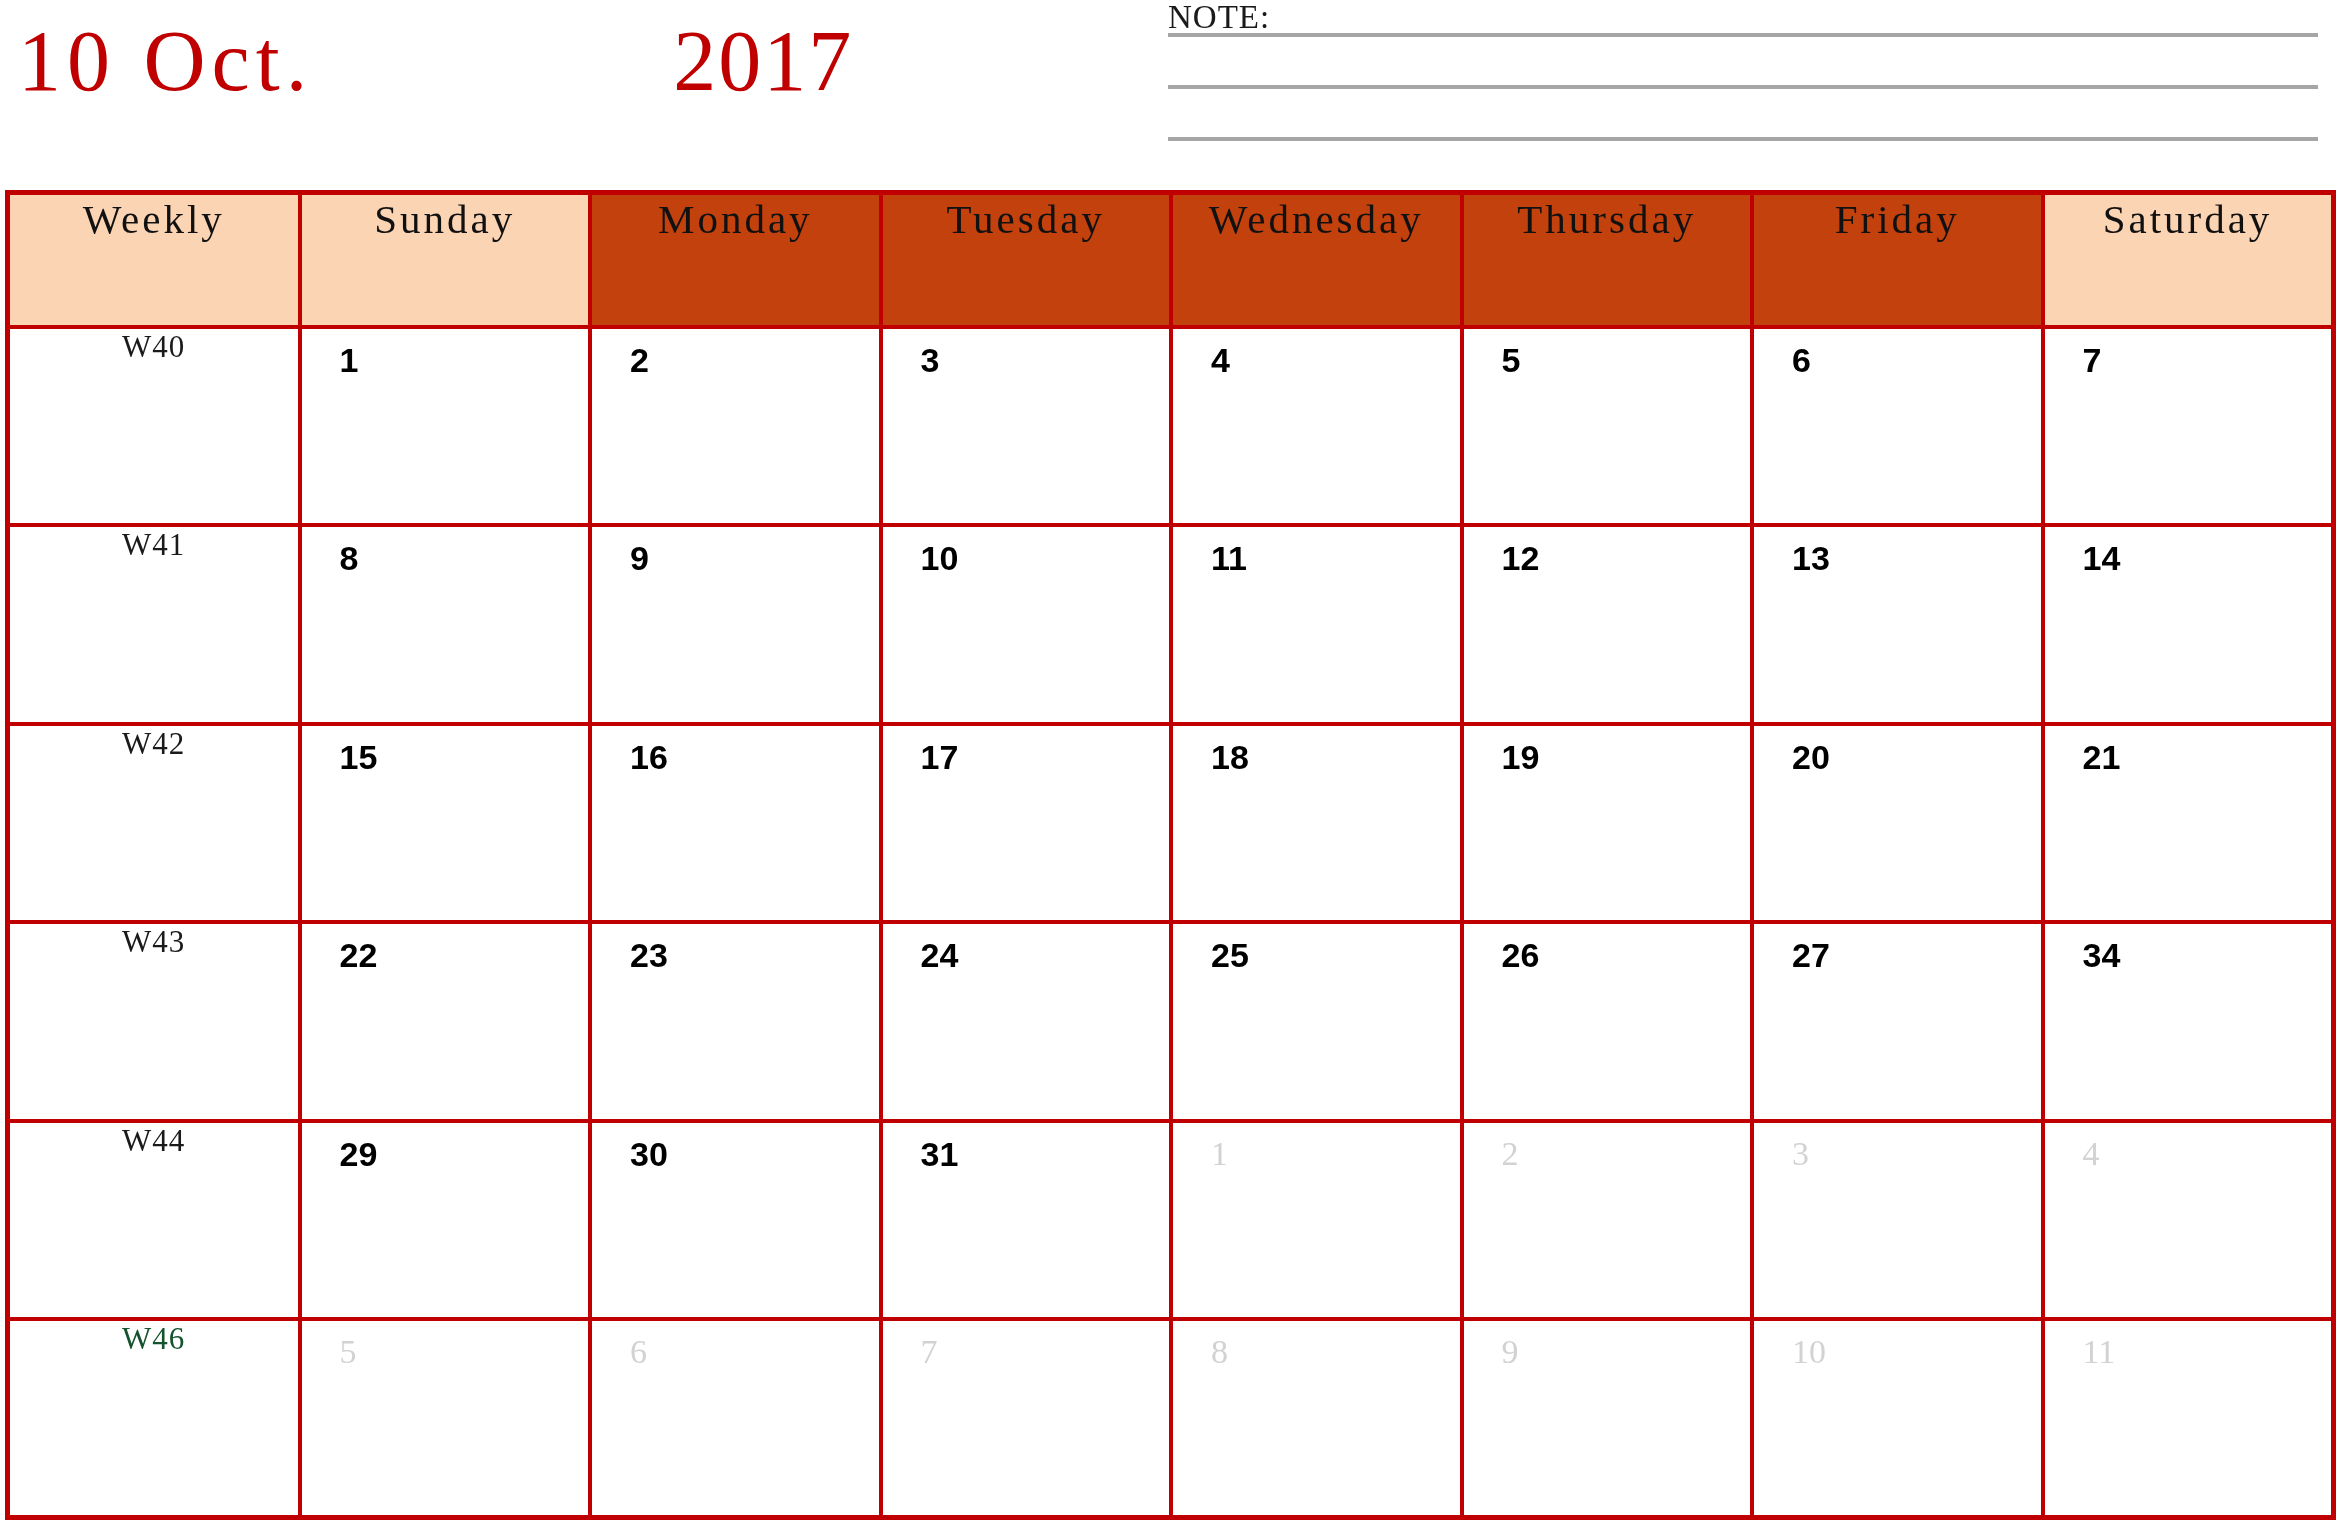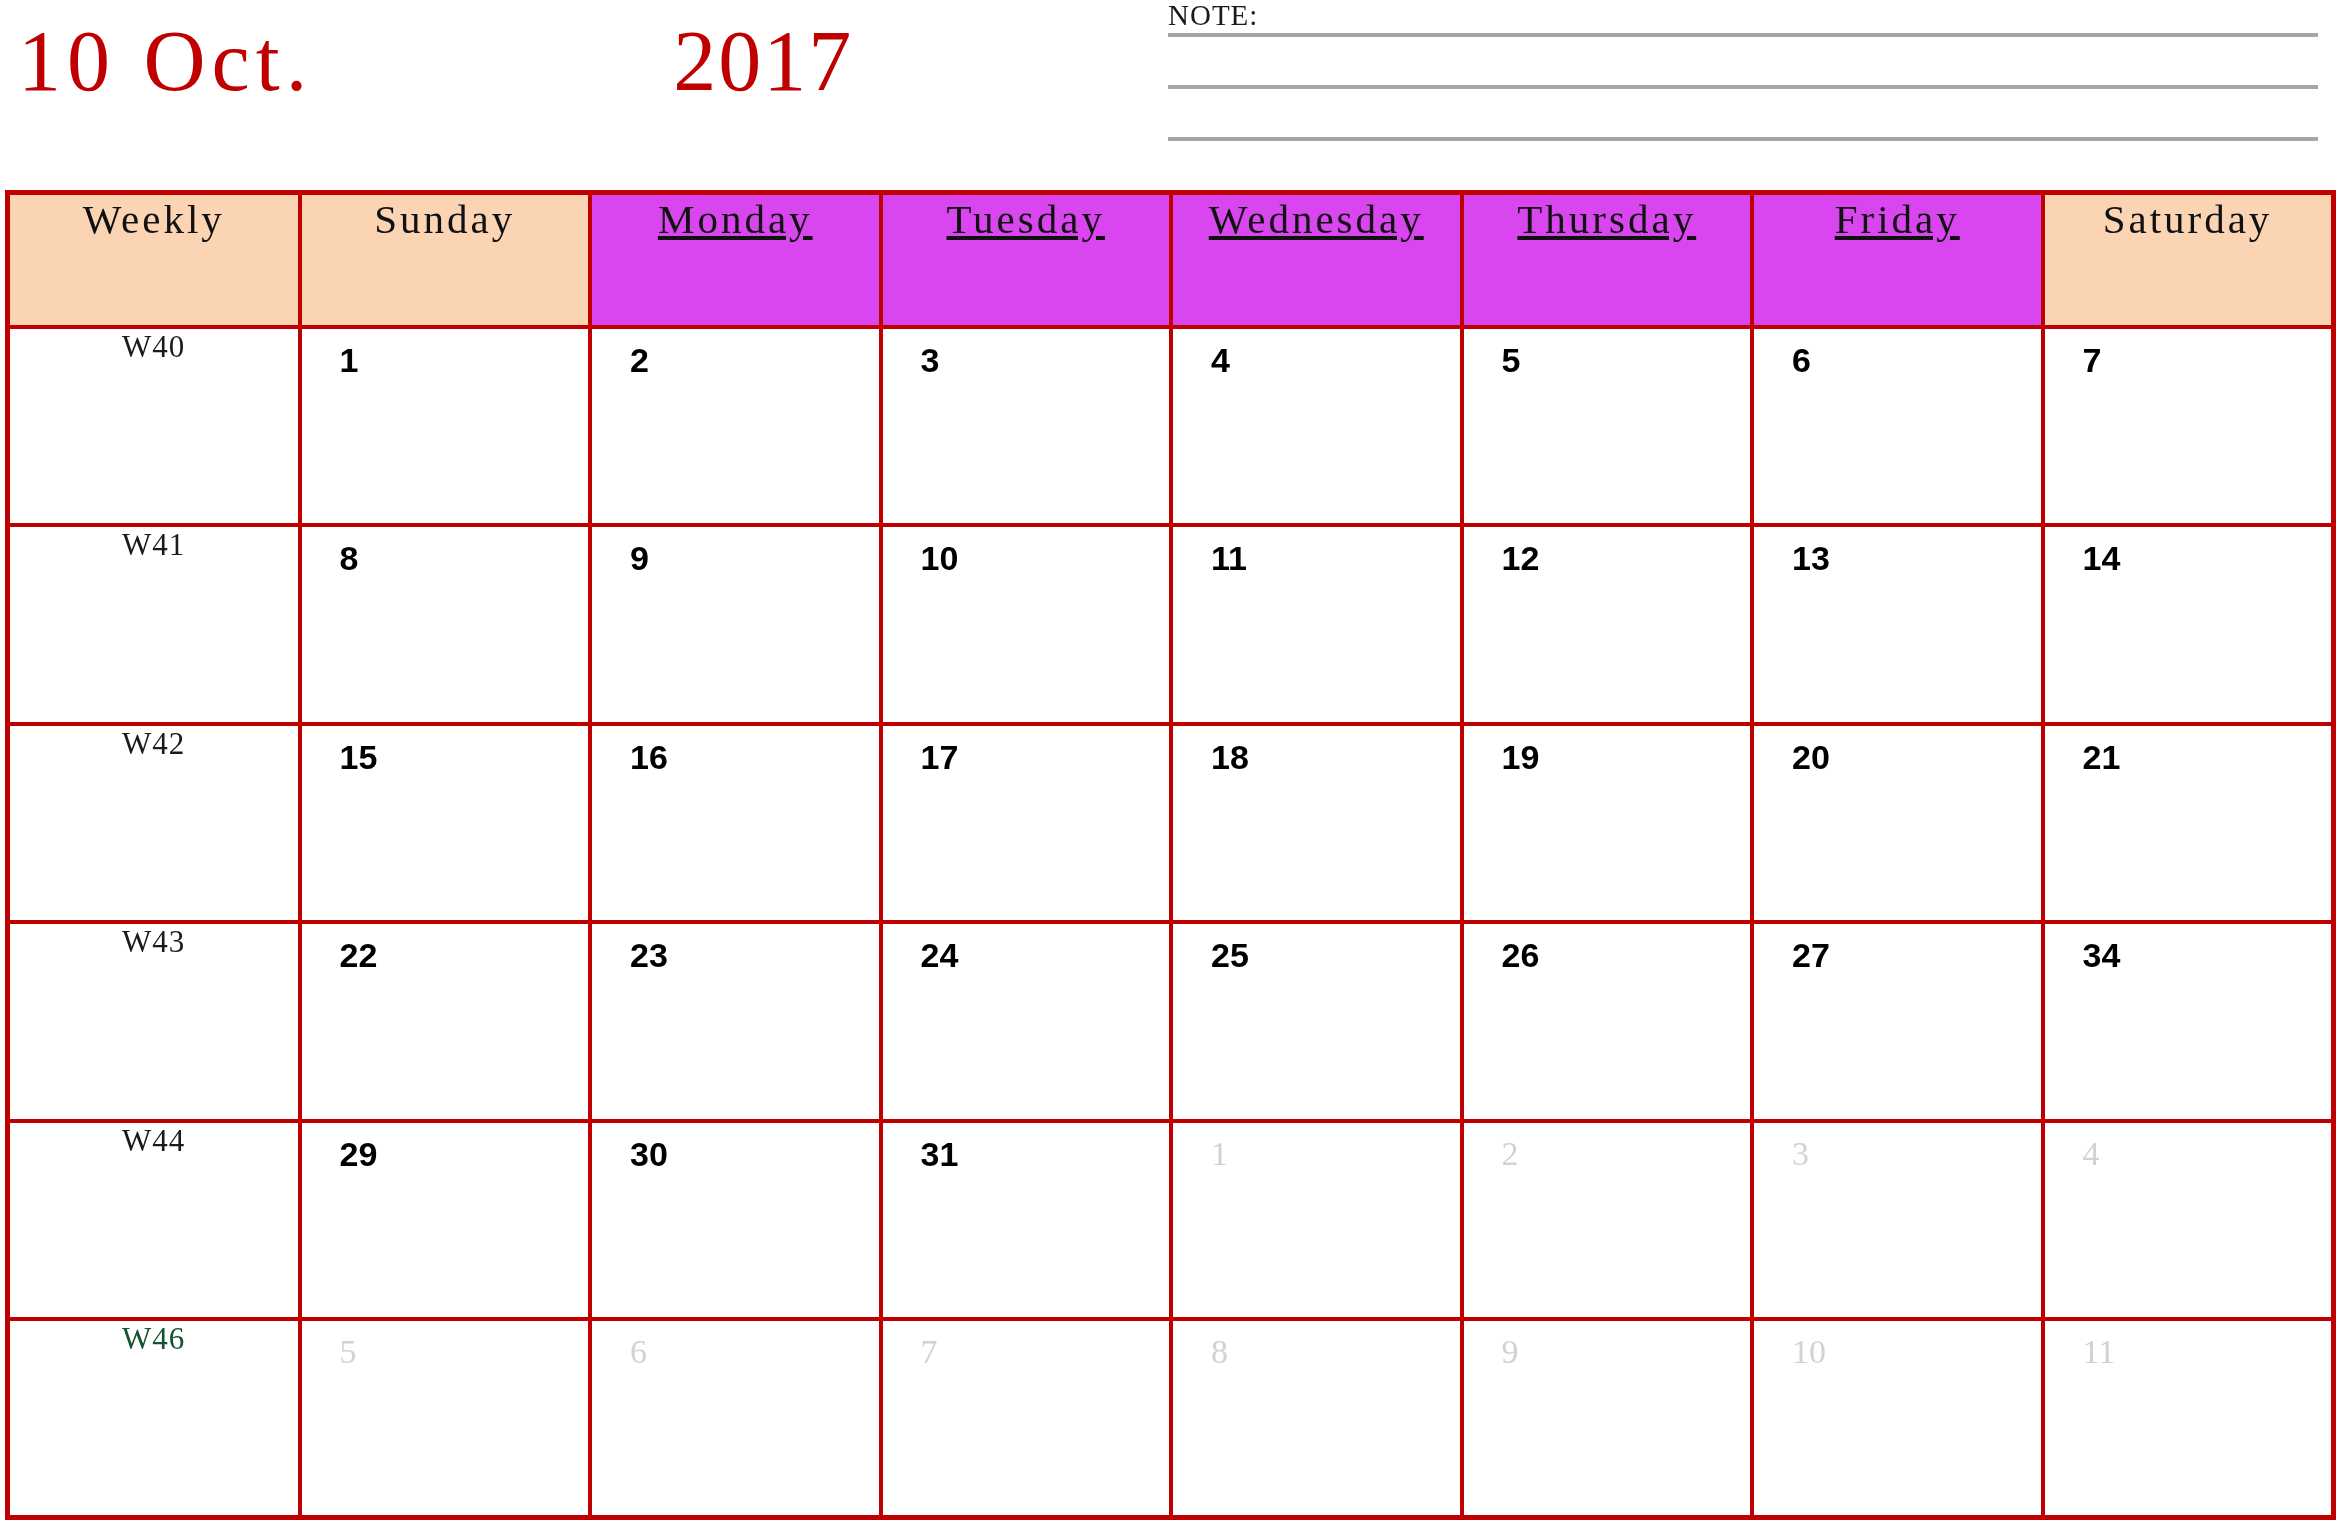--- a/index.html
+++ b/index.html
@@ -66,21 +66,21 @@
     top: 0px;
     width: 1150px;
     height: 160px;
   }
 
   .note-label {
     position: absolute;
     left: 0px;
     top: 1px;
     font-family: "Liberation Serif", serif;
-    font-size: 29px;
+    font-size: 33px;
     line-height: 1;
     color: #1a1a1a;
     letter-spacing: 1px;
   }
 
   .note-line {
     position: absolute;
     left: 0px;
     width: 1150px;
     height: 4px;
@@ -124,21 +124,21 @@
   th.hdr {
     height: 130px;
     vertical-align: middle;
     font-family: "Liberation Serif", serif;
     font-weight: normal;
     font-size: 41px;
     color: #111111;
     letter-spacing: 3px;
   }
   th.hdr.weekend { background: #FBD4B4; }
-  th.hdr.weekday { background: #d946ef; text-decoration: underline; }
+  th.hdr.weekday { background: #c2410c; }
 
   
   tr.week-row { height: 197px; }
 
   td.week-label {
     text-align: center;
     vertical-align: middle;
     font-family: "Liberation Serif", serif;
     font-size: 31px;
     color: #1a1a1a;

